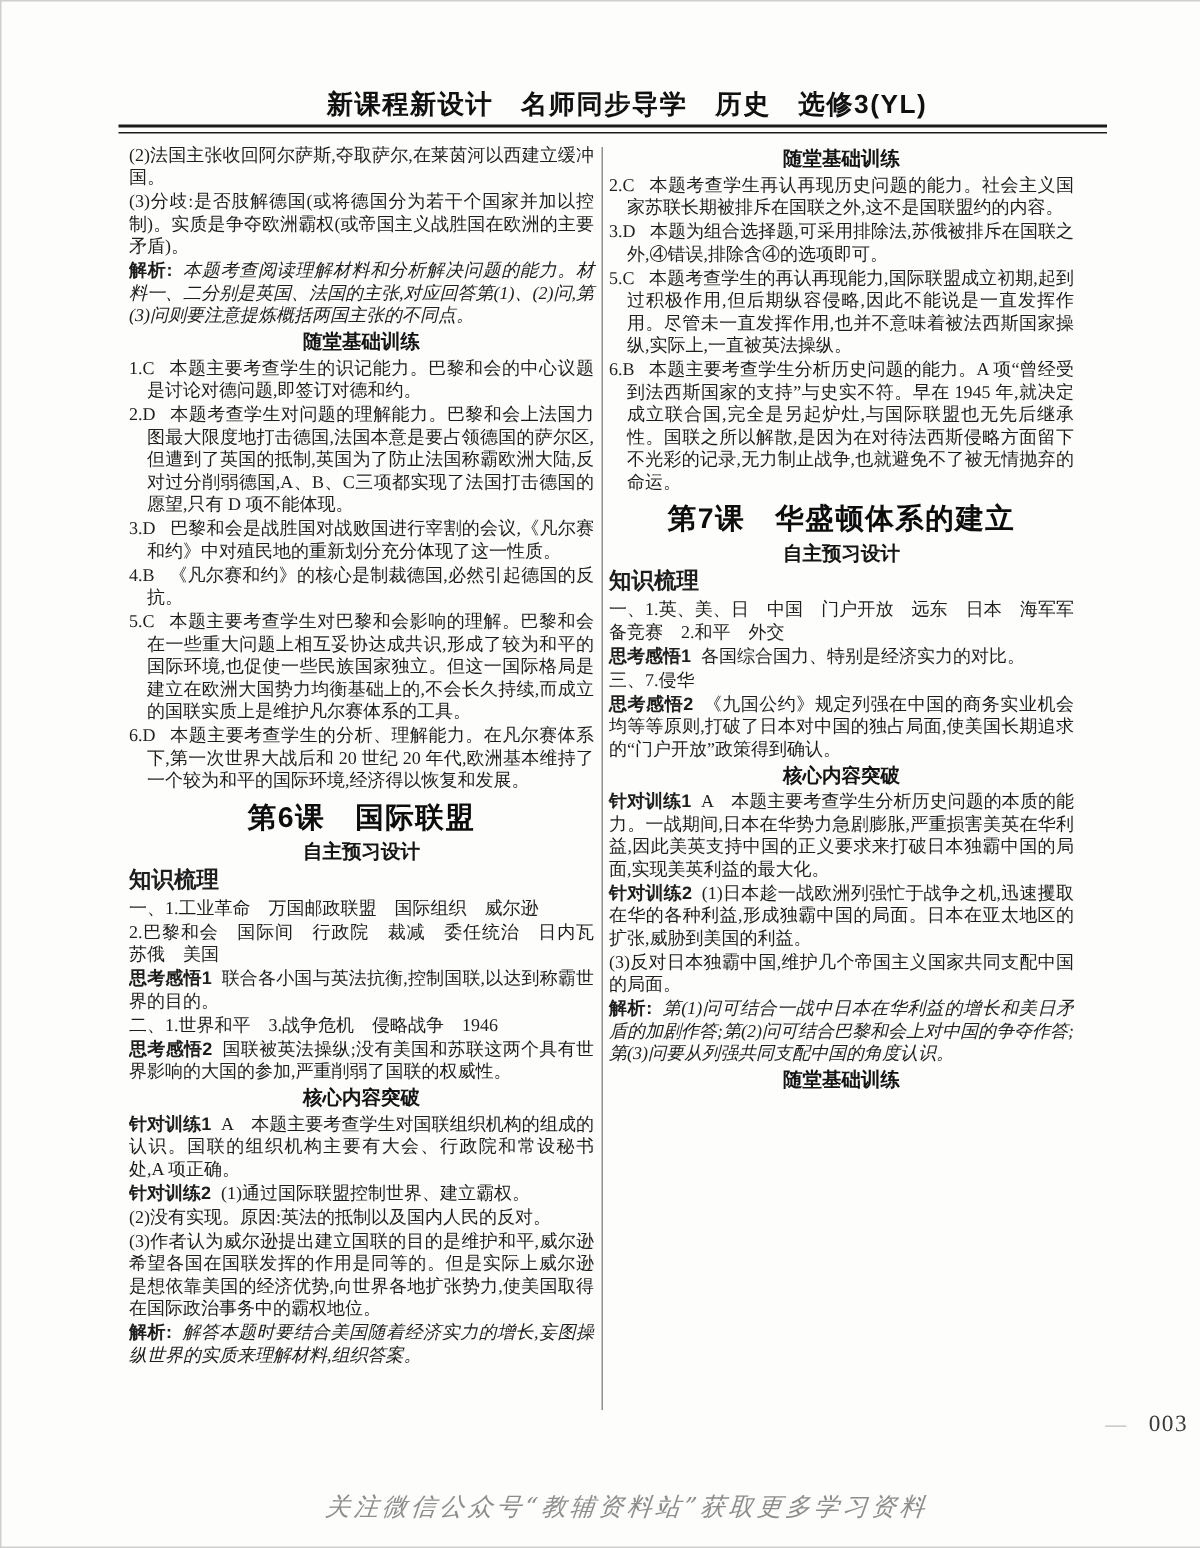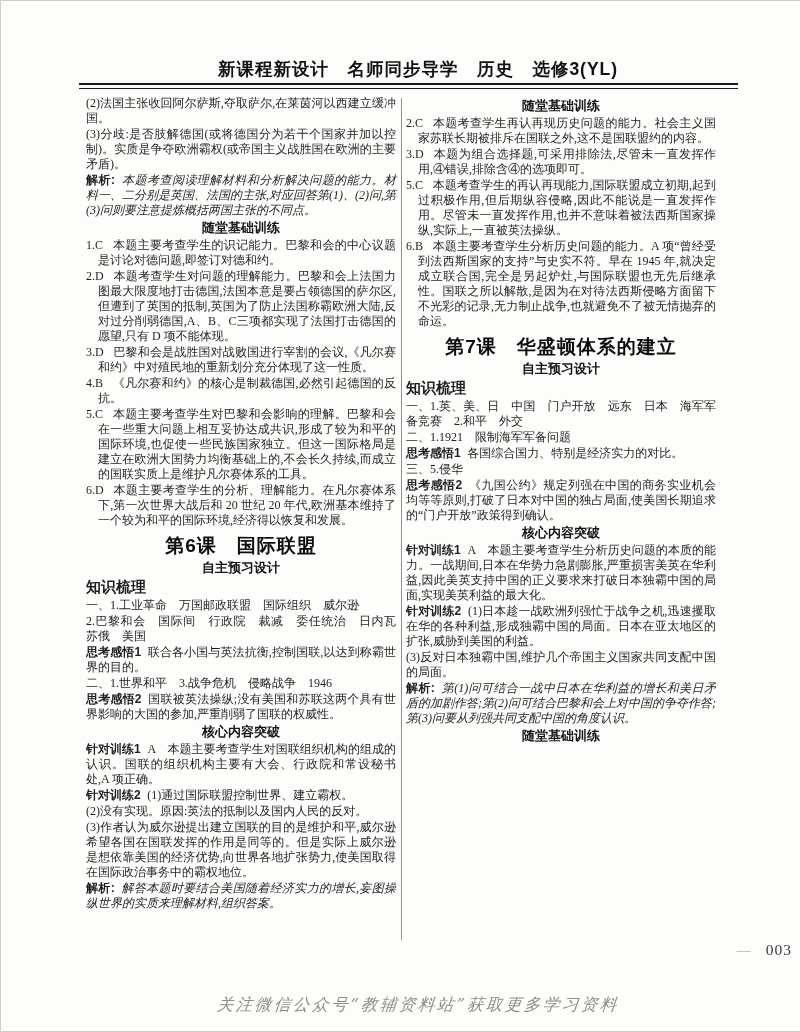--- a/index.html
+++ b/index.html
@@ -88,30 +88,29 @@
         <div class="blk para"><span class="lbl">针对训练1</span><span>A　本题主要考查学生对国联组织机构的组成的认识。国联的组织机构主要有大会、行政院和常设秘书处,A 项正确。</span></div>
         <div class="blk para"><span class="lbl">针对训练2</span><span>(1)通过国际联盟控制世界、建立霸权。</span></div>
         <div class="blk para"><span>(2)没有实现。原因:英法的抵制以及国内人民的反对。</span></div>
         <div class="blk para"><span>(3)作者认为威尔逊提出建立国联的目的是维护和平,威尔逊希望各国在国联发挥的作用是同等的。但是实际上威尔逊是想依靠美国的经济优势,向世界各地扩张势力,使美国取得在国际政治事务中的霸权地位。</span></div>
         <div class="blk para kai"><span class="lbl">解析:</span><span>解答本题时要结合美国随着经济实力的增长,妄图操纵世界的实质来理解材料,组织答案。</span></div>
       </div>
     <div class="col-divider"></div>
     <div class="col" id="col-right">
         <div class="blk subhead"><span>随堂基础训练</span></div>
         <div class="blk item"><span class="num">2.C</span><span>本题考查学生再认再现历史问题的能力。社会主义国家苏联长期被排斥在国联之外,这不是国联盟约的内容。</span></div>
-        <div class="blk item"><span class="num">3.D</span><span>本题为组合选择题,可采用排除法,尽管未一直发挥作用,④错误,排除含④的选项即可。</span></div>
+        <div class="blk item"><span class="num">3.D</span><span>本题为组合选择题,可采用排除法,苏俄被排斥在国联之外,④错误,排除含④的选项即可。</span></div>
         <div class="blk item"><span class="num">5.C</span><span>本题考查学生的再认再现能力,国际联盟成立初期,起到过积极作用,但后期纵容侵略,因此不能说是一直发挥作用。尽管未一直发挥作用,也并不意味着被法西斯国家操纵,实际上,一直被英法操纵。</span></div>
         <div class="blk item"><span class="num">6.B</span><span>本题主要考查学生分析历史问题的能力。A 项“曾经受到法西斯国家的支持”与史实不符。早在 1945 年,就决定成立联合国,完全是另起炉灶,与国际联盟也无先后继承性。国联之所以解散,是因为在对待法西斯侵略方面留下不光彩的记录,无力制止战争,也就避免不了被无情抛弃的命运。</span></div>
         <div class="blk lesson"><span>第7课　华盛顿体系的建立</span></div>
         <div class="blk subhead"><span>自主预习设计</span></div>
         <div class="blk section"><span>知识梳理</span></div>
         <div class="blk para"><span>一、1.英、美、日　中国　门户开放　远东　日本　海军军备竞赛　2.和平　外交</span></div>
-        <div class="blk para"><span>二、1.1921　限制海军军备问题</span></div>
         <div class="blk para"><span class="lbl">思考感悟1</span><span>各国综合国力、特别是经济实力的对比。</span></div>
-        <div class="blk para"><span>三、5.侵华</span></div>
+        <div class="blk para"><span>三、7.侵华</span></div>
         <div class="blk para"><span class="lbl">思考感悟2</span><span>《九国公约》规定列强在中国的商务实业机会均等等原则,打破了日本对中国的独占局面,使美国长期追求的“门户开放”政策得到确认。</span></div>
         <div class="blk subhead"><span>核心内容突破</span></div>
         <div class="blk para"><span class="lbl">针对训练1</span><span>A　本题主要考查学生分析历史问题的本质的能力。一战期间,日本在华势力急剧膨胀,严重损害美英在华利益,因此美英支持中国的正义要求来打破日本独霸中国的局面,实现美英利益的最大化。</span></div>
         <div class="blk para"><span class="lbl">针对训练2</span><span>(1)日本趁一战欧洲列强忙于战争之机,迅速攫取在华的各种利益,形成独霸中国的局面。日本在亚太地区的扩张,威胁到美国的利益。</span></div>
         <div class="blk para"><span>(3)反对日本独霸中国,维护几个帝国主义国家共同支配中国的局面。</span></div>
         <div class="blk para kai"><span class="lbl">解析:</span><span>第(1)问可结合一战中日本在华利益的增长和美日矛盾的加剧作答;第(2)问可结合巴黎和会上对中国的争夺作答;第(3)问要从列强共同支配中国的角度认识。</span></div>
         <div class="blk subhead"><span>随堂基础训练</span></div>
       </div>
   </div>
 

